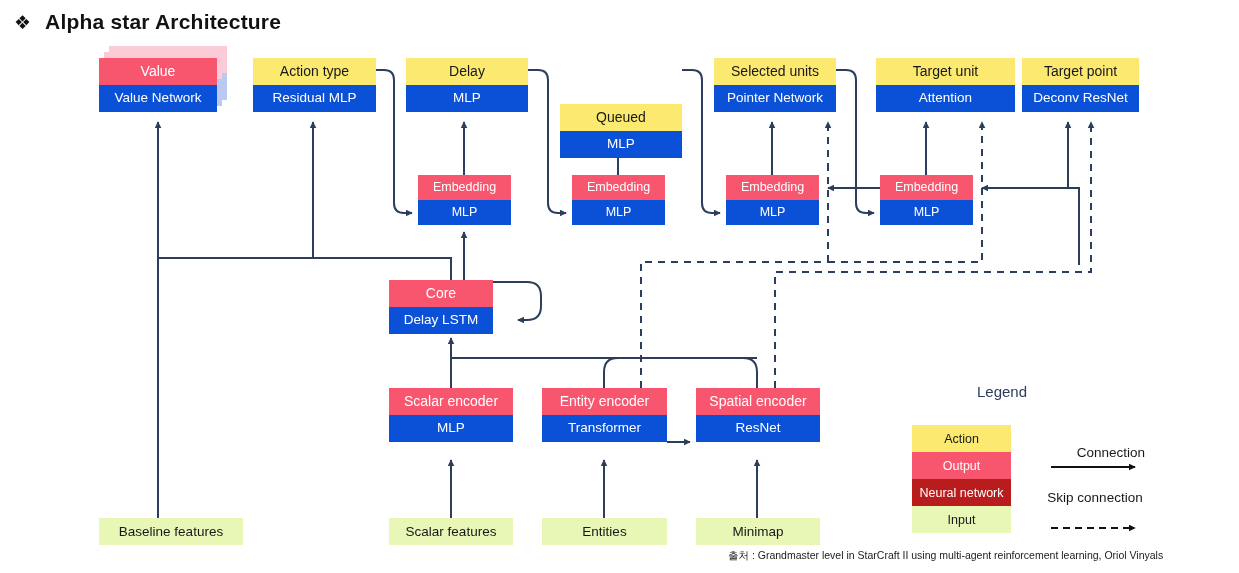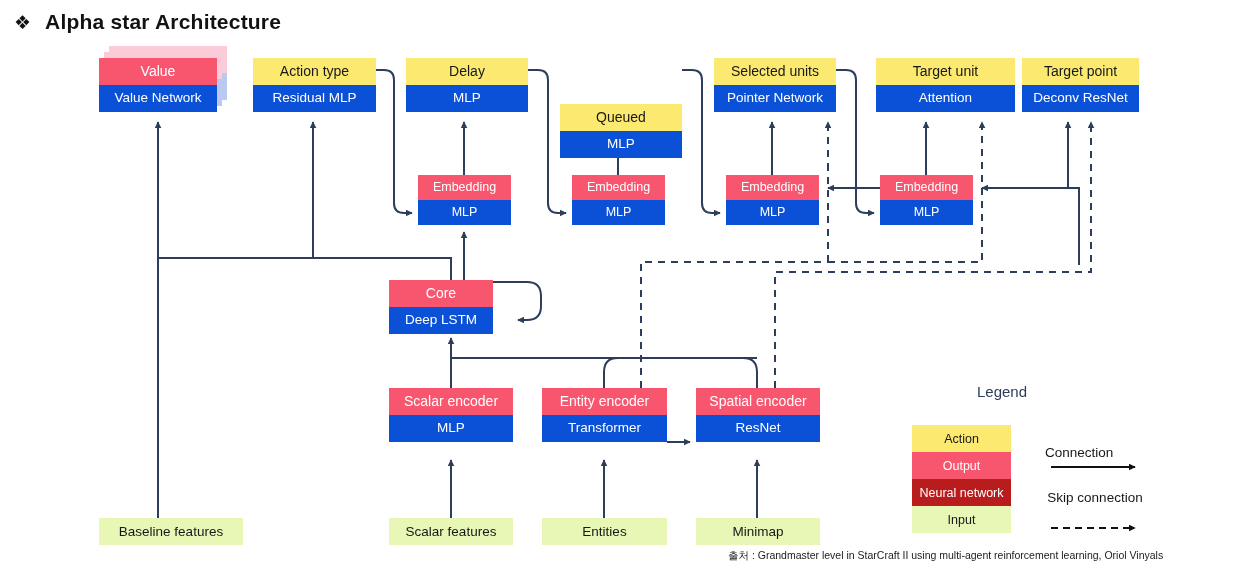--- a/index.html
+++ b/index.html
@@ -47,21 +47,21 @@
   #legend{position:absolute;left:905px;top:383px;width:240px;height:160px;}
   #legend-title{position:absolute;left:72px;top:0;font-size:15px;color:#2C3E5C;}
   #legend-stack{position:absolute;left:7px;top:42px;width:99px;}
   #legend-stack div{height:27px;display:flex;align-items:center;justify-content:center;
                     font-size:12.5px;box-sizing:border-box;white-space:nowrap;}
   .lg-action{background:#FCE96F;color:#17181a;}
   .lg-output{background:#F8556E;color:#ffffff;}
   .lg-nn{background:#b91c1c;color:#ffffff;}
   .lg-input{background:#E8F7B5;color:#16181a;}
   #legend-conn-label{position:absolute;left:140px;top:62px;width:100px;
-                     text-align:left;font-size:13.5px;color:#17181a;}
+                     text-align:right;font-size:13.5px;color:#17181a;}
   #legend-skip-label{position:absolute;left:140px;top:107px;width:100px;
                      text-align:center;font-size:13.5px;color:#17181a;line-height:1.18;}
   #legend-arrows{position:absolute;left:0;top:0;width:240px;height:160px;}
 
   
   #footnote{position:absolute;left:728px;top:549px;font-size:10.5px;color:#1b1b1b;
             white-space:nowrap;}
 </style>
 </head>
 <body>
@@ -188,21 +188,21 @@
     <div class="cap output">Embedding</div>
     <div class="base nn">MLP</div>
   </div>
   <div class="node small" style="left:880px;top:175px;width:93px;">
     <div class="cap output">Embedding</div>
     <div class="base nn">MLP</div>
   </div>
 
   <div class="node" style="left:389px;top:280px;width:104px;">
     <div class="cap output">Core</div>
-    <div class="base nn">Deep LSTM</div>
+    <div class="base nn">Delay LSTM</div>
   </div>
 
   <div class="node" style="left:389px;top:388px;width:124px;">
     <div class="cap output">Scalar encoder</div>
     <div class="base nn">MLP</div>
   </div>
   <div class="node" style="left:696px;top:388px;width:124px;">
     <div class="cap output">Spatial encoder</div>
     <div class="base nn">ResNet</div>
   </div>

